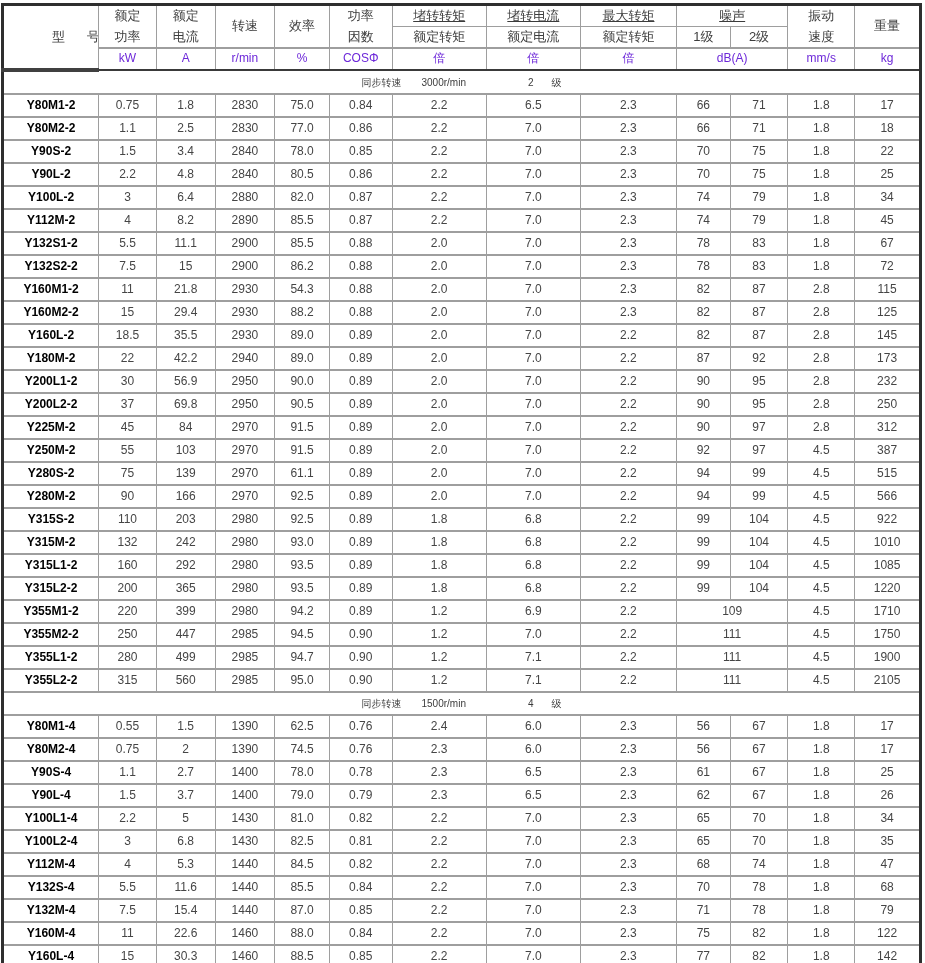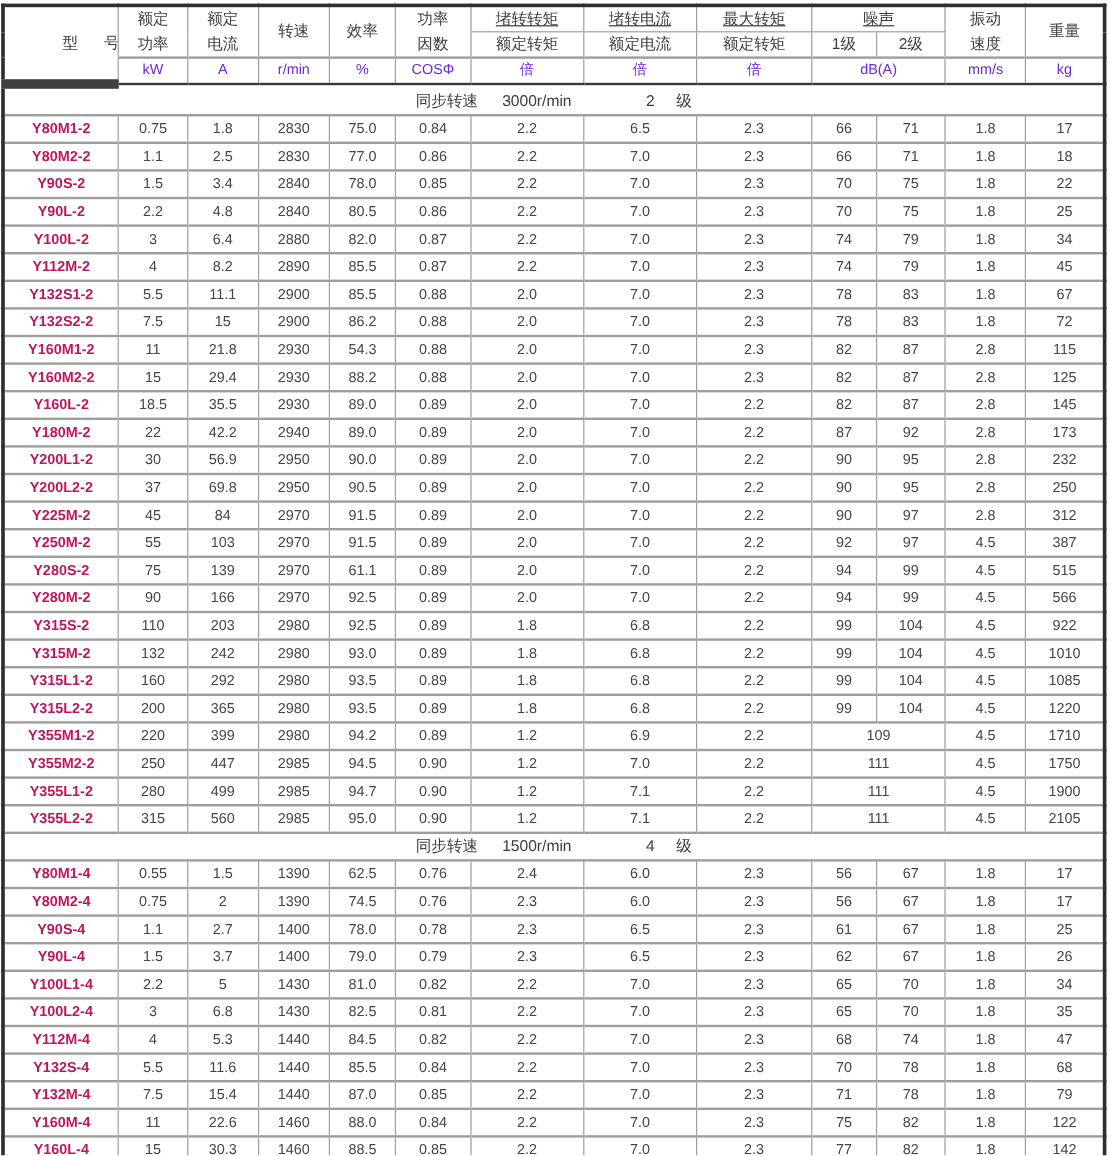--- a/index.html
+++ b/index.html
@@ -36,32 +36,32 @@
     overflow:hidden;
     white-space:nowrap;
     color:#454545;
   }
   thead th{font-size:13px;color:#3c3c3c;height:20px;}
   .hr3 th{font-size:12px;color:#6d28d9;border-bottom:2px solid #3a3a3a;}
   .hr1 .nb{border-bottom:none;}
   .hr1 .fb{border-bottom-width:1px;text-decoration:underline;}
   .hr2 .nt{border-top:none;}
   .hr2 .ft{border-top-width:1px;text-align:center;}
-  .c-model{white-space:pre;border-bottom:8px solid #404040;padding-left:48px;}
+  .c-model{white-space:pre;border-bottom:4px solid #404040;padding-left:48px;}
   tr.section-row td{
     border-width:2px 0;
-    font-size:13px;
+    font-size:10px;
     color:#3c3c3c;
     text-align:center;
     height:21px;
   }
   tr.section-row .sp-speed{margin-left:20px;}
   tr.section-row .sp-poles{margin-left:62px;}
   tr.section-row .sp-suffix{margin-left:18px;}
-  td.model{font-weight:bold;color:#be185d;}
+  td.model{font-weight:bold;color:#000000;}
 </style>
 </head>
 <body>
 
 <div class="page">
   <table class="spec">
     <colgroup>
       <col style="width:95px">
         <col style="width:57px">
         <col style="width:58px">

